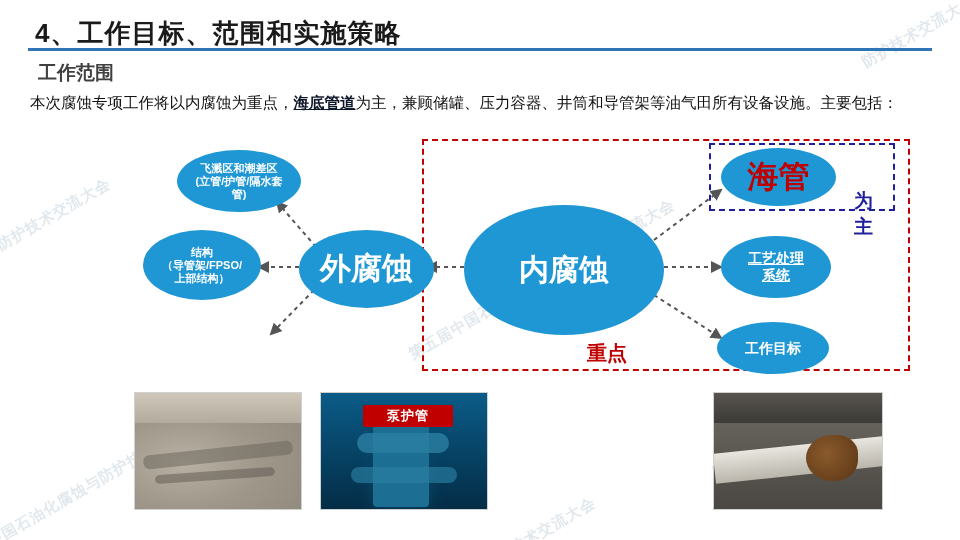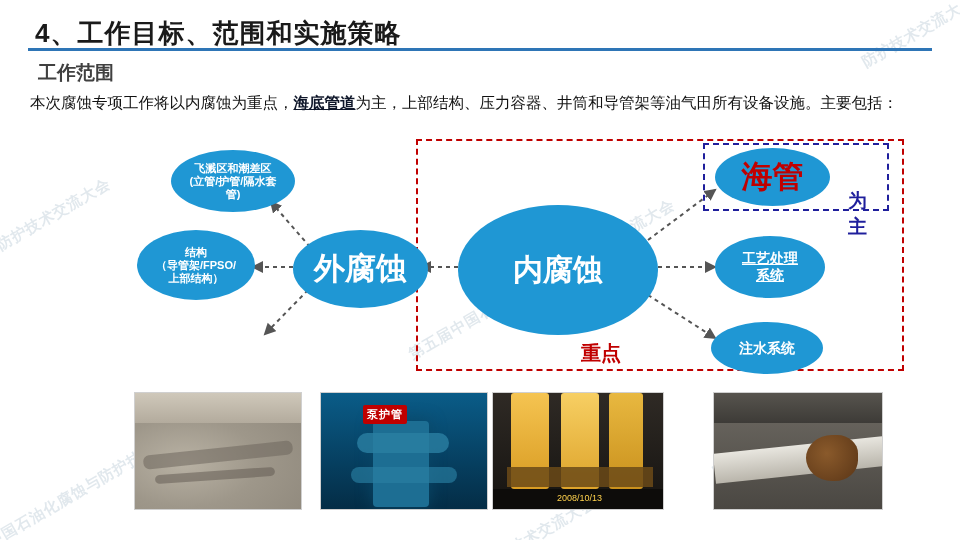--- a/index.html
+++ b/index.html
@@ -37,21 +37,21 @@
   .sec-title{
     position:absolute;left:38px;top:60px;
     font-size:19px;font-weight:bold;color:#404040;
   }
   .para{
     position:absolute;left:30px;top:88px;width:905px;
     font-size:15.5px;color:#111;line-height:30px;
   }
   .para .hl{color:#0f172a;font-weight:bold;text-decoration:underline;}
   
-  .diagram{position:absolute;left:3px;top:140px;width:827px;height:250px;}
+  .diagram{position:absolute;left:9px;top:140px;width:827px;height:250px;}
   .ellipse{
     position:absolute;
     background:#1f97d4;
     border-radius:50%;
     display:flex;align-items:center;justify-content:center;
     text-align:center;color:#ffffff;
     box-sizing:border-box;
   }
   .ell-small{font-size:11px;line-height:13px;font-weight:bold;}
   .ell-mid{font-size:14px;font-weight:bold;line-height:17px;}
@@ -79,21 +79,21 @@
   .photos{position:absolute;left:0;top:392px;width:960px;height:118px;}
   .photo{
     position:absolute;top:0;height:118px;overflow:hidden;
     border:1px solid #d0d0d0;box-sizing:border-box;
   }
   .cap{
     position:absolute;font-size:9px;color:#ffd24d;
   }
   .tagbox{
     position:absolute;background:#c00000;color:#fff;
-    font-size:11px;font-weight:bold;padding:2px 4px;border-radius:2px;
+    font-size:13px;font-weight:bold;padding:2px 24px;border-radius:2px;
     letter-spacing:1px;
   }
 </style>
 </head>
 <body>
 
 <div class="wm" style="left:855px;top:22px;">防护技术交流大会</div>
 <div class="wm" style="left:-10px;top:205px;">防护技术交流大会</div>
 <div class="wm" style="left:390px;top:270px;">第五届中国石油化腐蚀与防护技术交流大会</div>
 <div class="wm" style="left:-28px;top:470px;">中国石油化腐蚀与防护技术交流大会</div>
@@ -101,21 +101,21 @@
 <div class="wm" style="left:705px;top:430px;">中国石油化腐蚀与</div>
 
 <div class="title-bar">
   <div class="title-text">4、工作目标、范围和实施策略</div>
 </div>
 <div class="title-rule"></div>
 
 <div class="sec-title">工作范围</div>
 
 <div class="para">
-  <span>本次腐蚀专项工作将以内腐蚀为重点，</span><span class="hl">海底管道</span><span>为主，上部结构、压力容器、井筒和导管架等油气田所有设备设施。主要包括：</span>
+  <span>本次腐蚀专项工作将以内腐蚀为重点，</span><span class="hl">海底管道</span><span>为主，兼顾储罐、压力容器、井筒和导管架等油气田所有设备设施。主要包括：</span>
 </div>
 
 <div class="diagram">
 
   <div class="dash-box" style="left:413px;top:-1px;width:488px;height:232px;"></div>
 
   <div class="dashdot-box" style="left:700px;top:3px;width:186px;height:68px;"></div>
 
   <svg class="arrows" xmlns="http://www.w3.org/2000/svg">
     <defs>
@@ -171,21 +171,21 @@
   </div>
 
   <div class="ellipse ell-mid" style="left:712px;top:96px;width:110px;height:62px;text-decoration:underline;">
     <div>
       <div>工艺处理</div>
       <div>系统</div>
     </div>
   </div>
 
   <div class="ellipse ell-mid" style="left:708px;top:182px;width:112px;height:52px;">
-    <div>注水系统</div>
+    <div>工作目标</div>
   </div>
 
   <div class="lbl-red" style="left:578px;top:200px;">重点</div>
   <div class="lbl-blue" style="left:845px;top:48px;">为主</div>
 </div>
 
 <div class="photos">
 
   <div class="photo" style="left:134px;width:168px;background:
         radial-gradient(ellipse at 30% 60%, #b9b2a4 0%, #9e978a 45%, #8d867a 100%);">
@@ -194,27 +194,19 @@
     <div style="position:absolute;left:0;top:0;width:168px;height:30px;background:linear-gradient(#cfc8ba,#b3ab9d);"></div>
   </div>
 
   <div class="photo" style="left:320px;width:168px;background:linear-gradient(#0a5c88,#063f60 60%,#042d46);">
     <div style="position:absolute;left:52px;top:28px;width:56px;height:86px;background:#1d6e93;border-radius:4px;box-shadow:0 0 16px #0a4868;"></div>
     <div style="position:absolute;left:36px;top:40px;width:92px;height:20px;background:#2a7fa3;opacity:.8;border-radius:10px;"></div>
     <div style="position:absolute;left:30px;top:74px;width:106px;height:16px;background:#2a7fa3;opacity:.65;border-radius:8px;"></div>
     <div class="tagbox" style="left:42px;top:12px;">泵护管</div>
   </div>
 
-  <div class="photo" style="left:492px;width:172px;background:linear-gradient(#2f2a25,#151310);">
-    <div style="position:absolute;left:18px;top:0;width:38px;height:96px;background:linear-gradient(#f5c451,#d89b22);border-radius:3px;"></div>
-    <div style="position:absolute;left:68px;top:0;width:38px;height:96px;background:linear-gradient(#f7cf63,#dda32a);border-radius:3px;"></div>
-    <div style="position:absolute;left:116px;top:0;width:34px;height:96px;background:linear-gradient(#e8b840,#c9901c);border-radius:3px;"></div>
-    <div style="position:absolute;left:14px;top:74px;width:146px;height:20px;background:#6b4a17;opacity:.85;"></div>
-    <div style="position:absolute;left:0;top:96px;width:172px;height:22px;background:#0d0c0a;"></div>
-    <div class="cap" style="left:64px;top:100px;">2008/10/13</div>
-  </div>
 
   <div class="photo" style="left:713px;width:170px;background:linear-gradient(#6f6b64,#4a4742);">
     <div style="position:absolute;left:0;top:52px;width:170px;height:30px;background:linear-gradient(#e8e6df,#b9b5ab);transform:rotate(-6deg);"></div>
     <div style="position:absolute;left:92px;top:42px;width:52px;height:46px;background:radial-gradient(circle at 40% 40%,#8a5a2b,#5a3516);border-radius:50% 40% 45% 50%;"></div>
     <div style="position:absolute;left:0;top:0;width:170px;height:30px;background:linear-gradient(#57544e,#3d3b37);"></div>
   </div>
 </div>
 
 </body></html>

